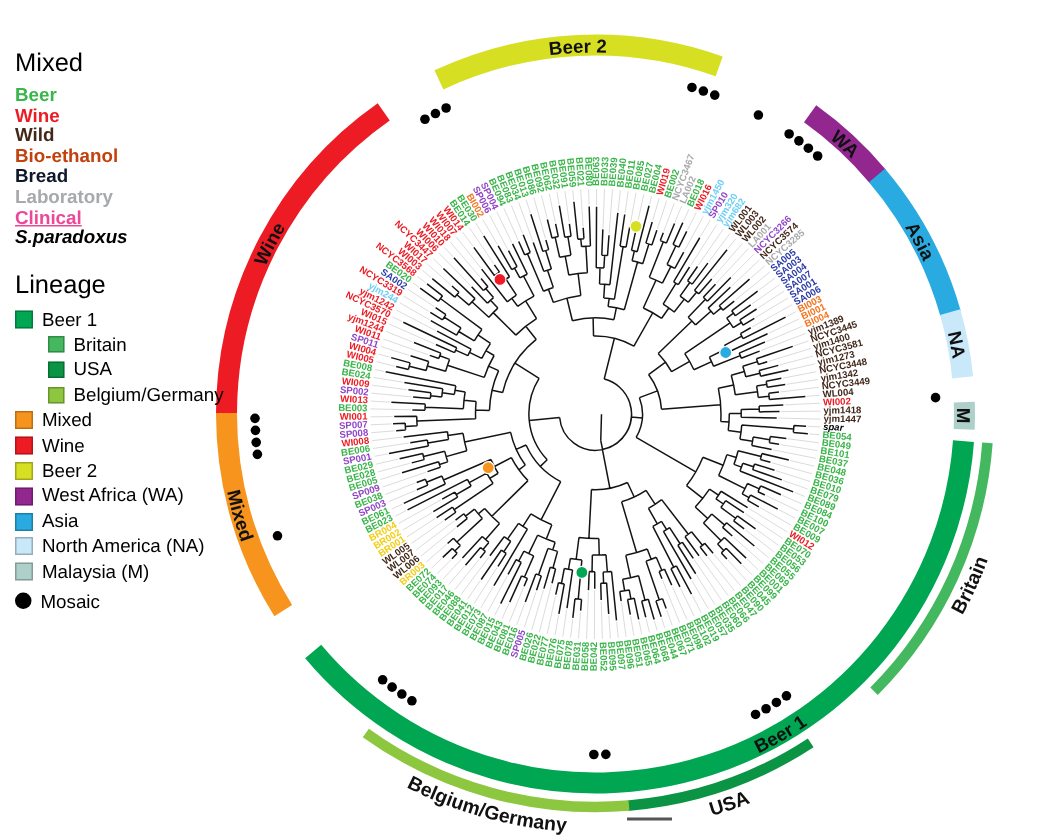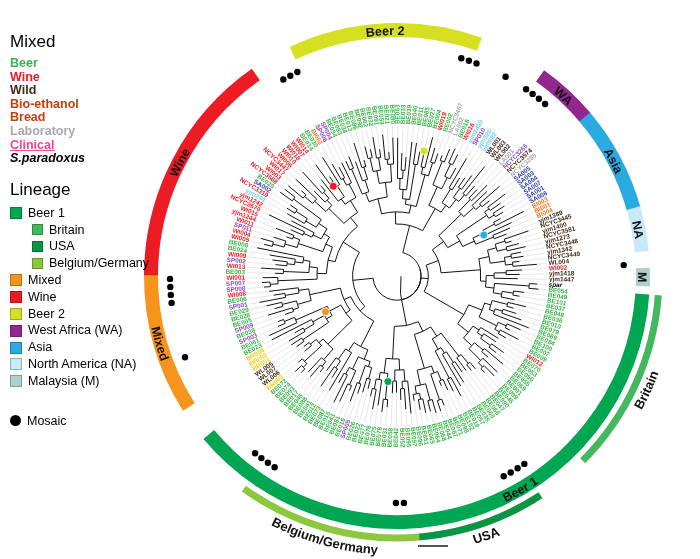--- a/index.html
+++ b/index.html
@@ -8,36 +8,36 @@
   .legend{position:absolute;left:10px;top:32px;z-index:2}
   .legend-title{font-size:17px;color:#000;margin-bottom:5px}
   .origin-list{margin-bottom:12px}
   .o-item{font-size:12.5px;font-weight:bold;line-height:13.6px;letter-spacing:0}
   .o-item.pd{font-style:italic}
   .lineage-title{margin-top:14px}
   .l-item{display:flex;align-items:center;font-size:12.5px;line-height:16.8px;color:#000}
   .l-item .sw{width:12px;height:12px;margin-right:6px;border:1px solid rgba(0,0,0,.25);box-sizing:border-box;flex:0 0 auto}
   .l-item.sub{margin-left:22px}
   .l-item.sub .sw{width:11px;height:11px}
-  .mosaic-row{margin-top:24px;display:flex;align-items:center;font-size:12.5px;color:#000}
+  .mosaic-row{margin-top:4px;display:flex;align-items:center;font-size:12.5px;color:#000}
   .mosaic-dot{width:11px;height:11px;border-radius:50%;background:#000;margin-right:6px;flex:0 0 auto}
   #tree{position:absolute;left:0;top:0;z-index:1}
   #tree text{font-family:"Liberation Sans",sans-serif}
 </style>
 </head>
 <body>
 
 <div class="legend">
   <div class="legend-title">Mixed</div>
   <div class="origin-list" id="origin-list">
       <div class="o-item" style="color: rgb(58, 181, 74);">Beer</div>
       <div class="o-item" style="color: rgb(237, 28, 36);">Wine</div>
       <div class="o-item" style="color: rgb(66, 40, 26);">Wild</div>
       <div class="o-item" style="color: #c2410c;">Bio-ethanol</div>
-      <div class="o-item" style="color: #c2410c;">Bread</div>
+      <div class="o-item" style="color: #0f172a;">Bread</div>
       <div class="o-item" style="color: rgb(167, 169, 172);">Laboratory</div>
       <div class="o-item" style="color: #ec4899; text-decoration: underline;">Clinical</div>
       <div class="o-item pd" style="color: rgb(0, 0, 0);">S.paradoxus</div>
     </div>
   <div class="legend-title lineage-title">Lineage</div>
   <div id="lineage-list">
       <div class="l-item">
         <span class="sw" style="background: rgb(0, 166, 81);"></span>
         <span>Beer 1</span>
       </div>

